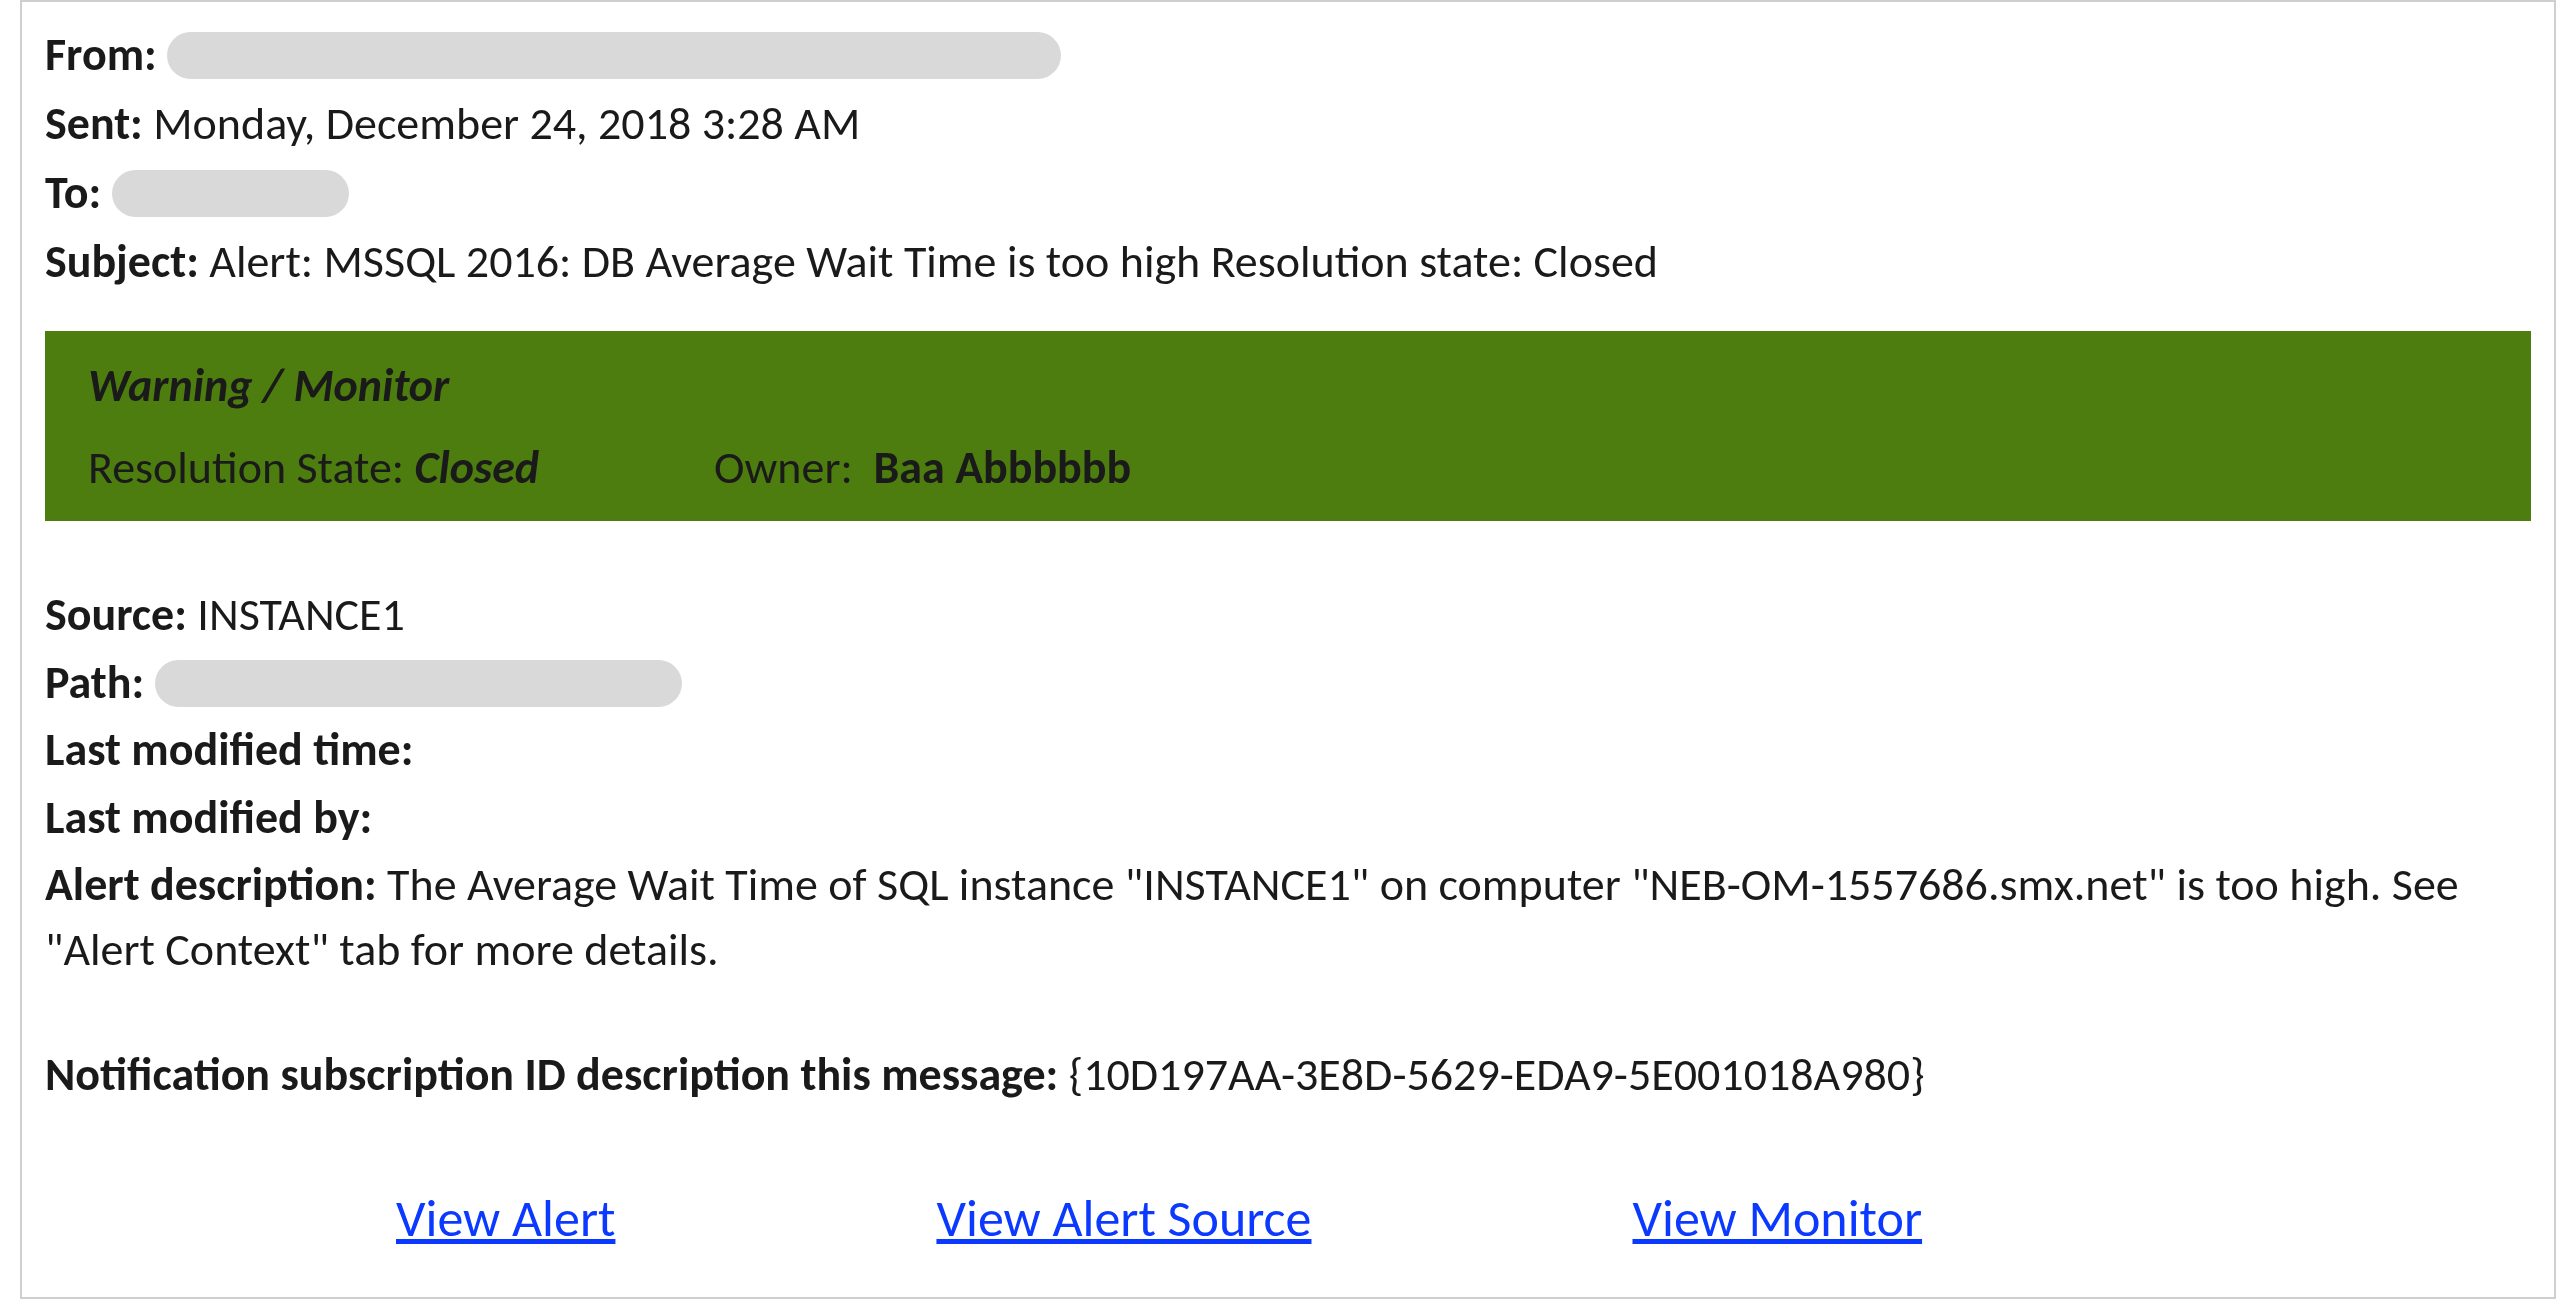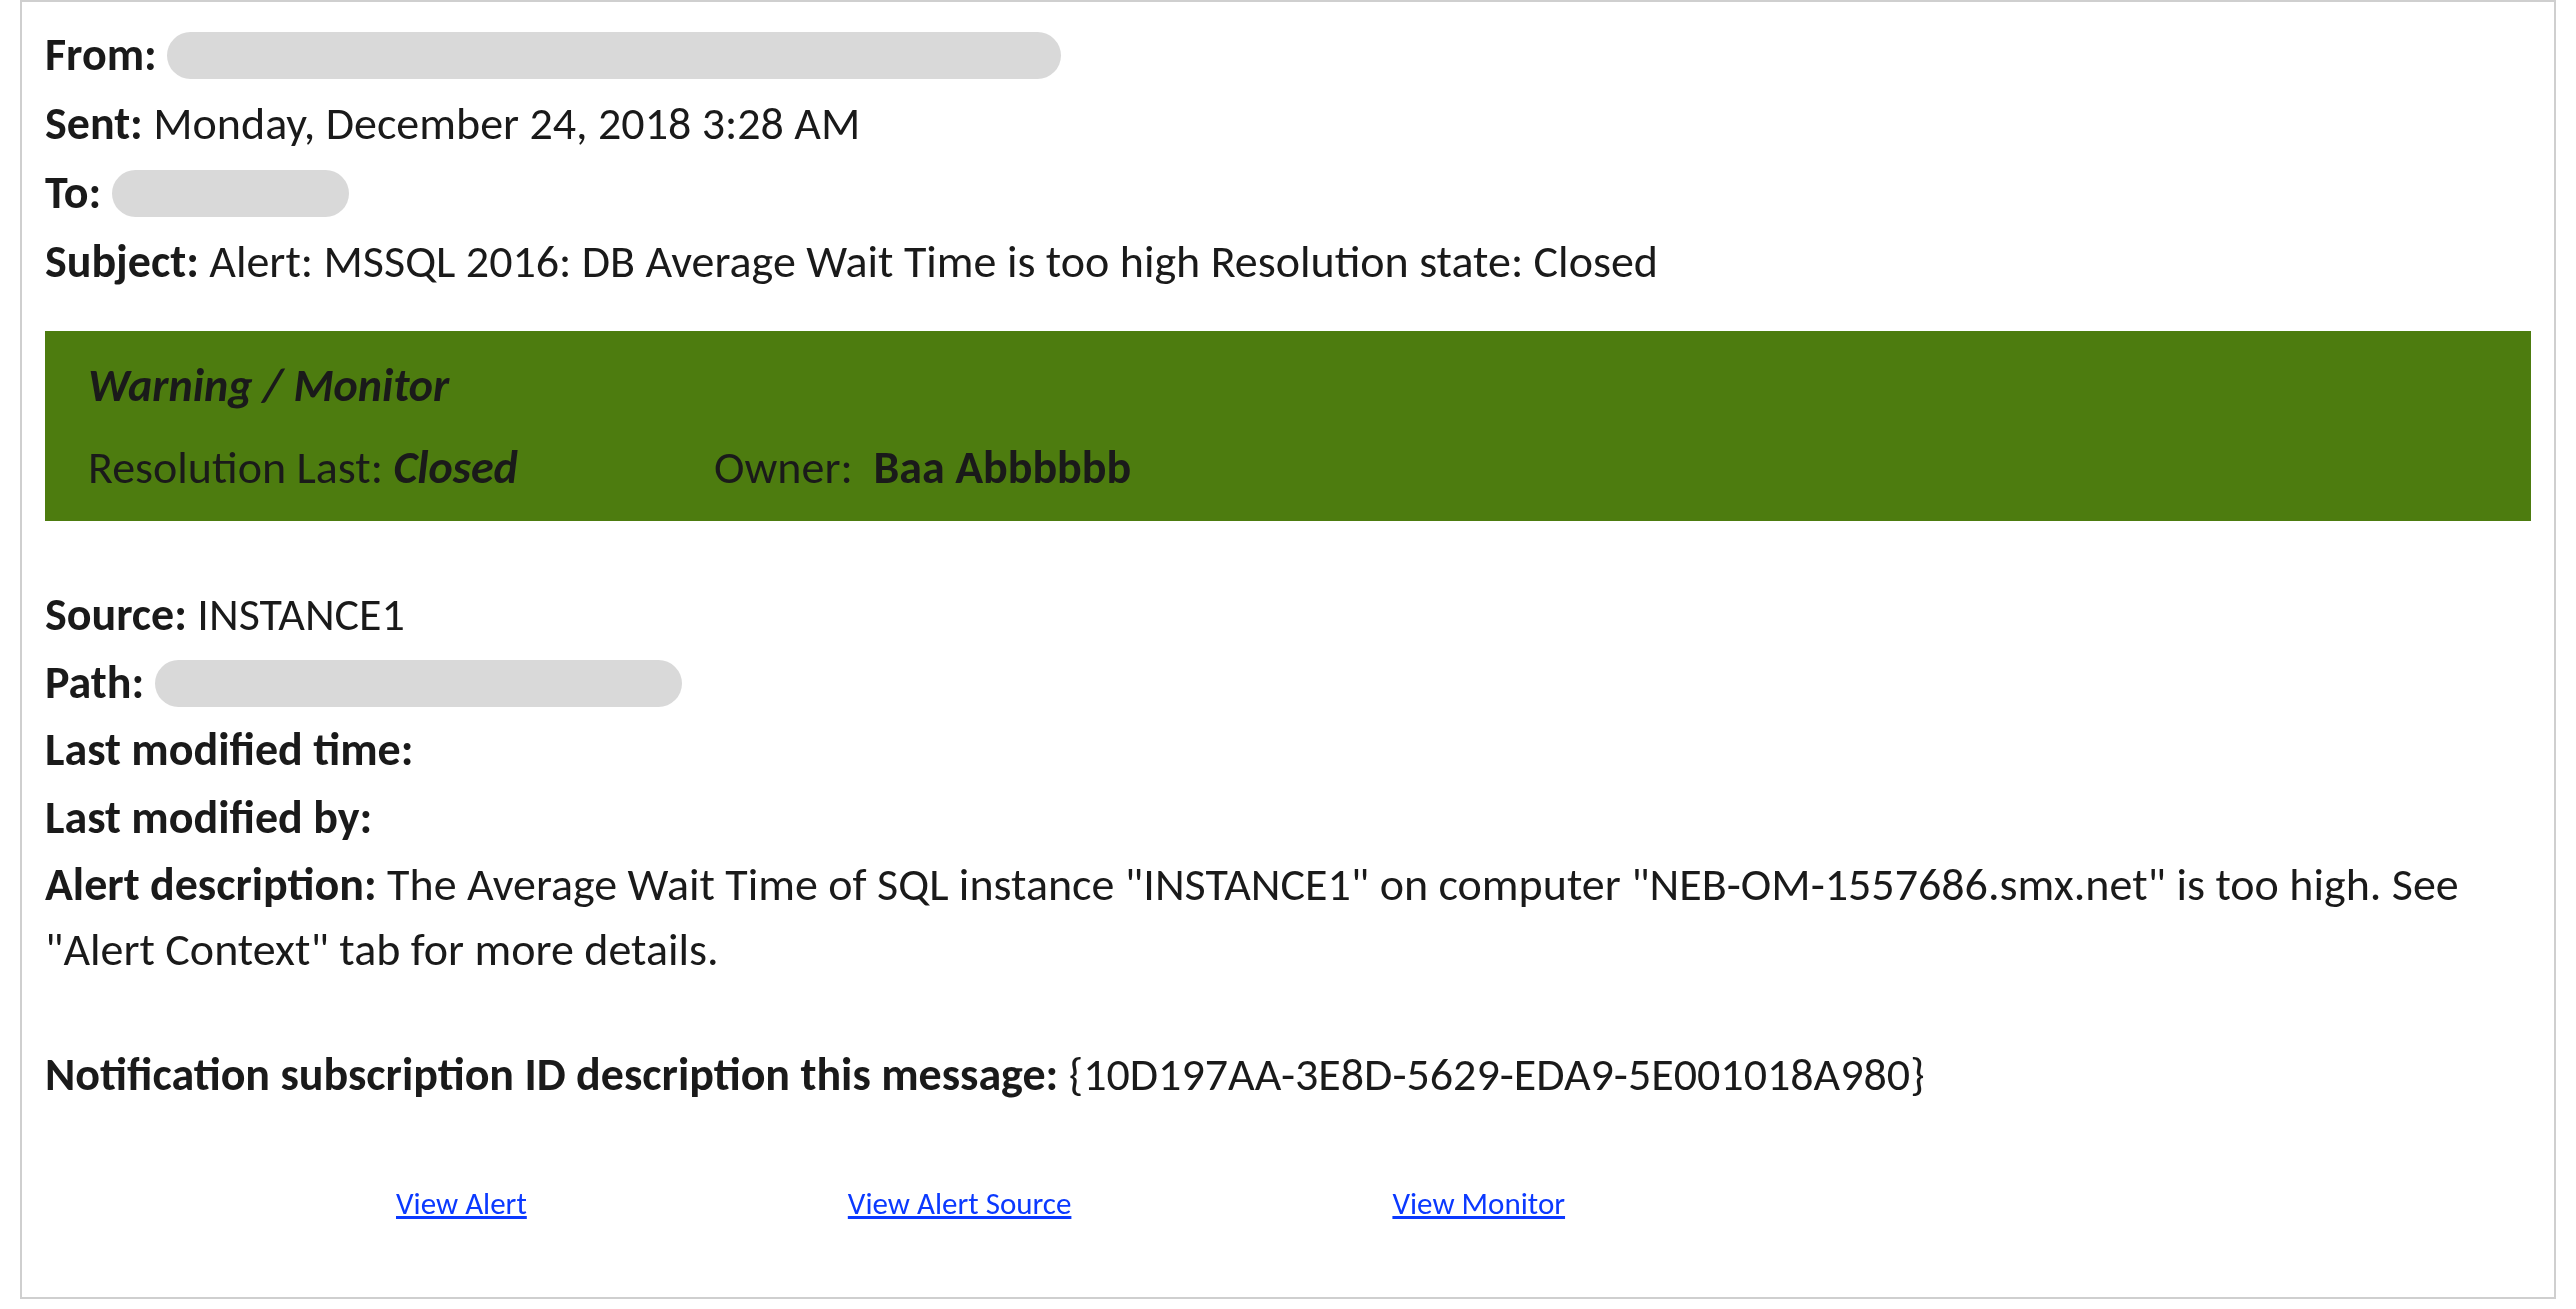--- a/index.html
+++ b/index.html
@@ -68,21 +68,21 @@
   .body-line { margin-bottom: 3.1px; }
   .body-para { margin-top: 0; margin-bottom: 15px; }
   .gap { height: 46px; }
 
   .links-row {
     display: flex;
     justify-content: flex-start;
     padding-left: 351px;
     gap: 321px;
     margin-top: 76px;
-    font-size: 31px;
+    font-size: 52px;
   }
   .link {
     color: #0b39ff;
     text-decoration: underline;
     cursor: pointer;
   }
 </style>
 </head>
 <body>
 
@@ -107,21 +107,21 @@
     </div>
 
     <div class="yellow-box">
       <div class="yellow-row">
         <div class="yellow-left">
           <span class="bold ital">Warning / Monitor</span>
         </div>
       </div>
       <div class="yellow-row">
         <div class="yellow-left">
-          <span>Resolution Last:</span>
+          <span>Resolution State:</span>
           <span class="bold ital">Closed</span>
         </div>
         <div class="yellow-right">
           <span>Owner:</span>&nbsp;
           <span class="bold">Baa Abbbbbb</span>
         </div>
       </div>
     </div>
 
     <div class="body-line">

